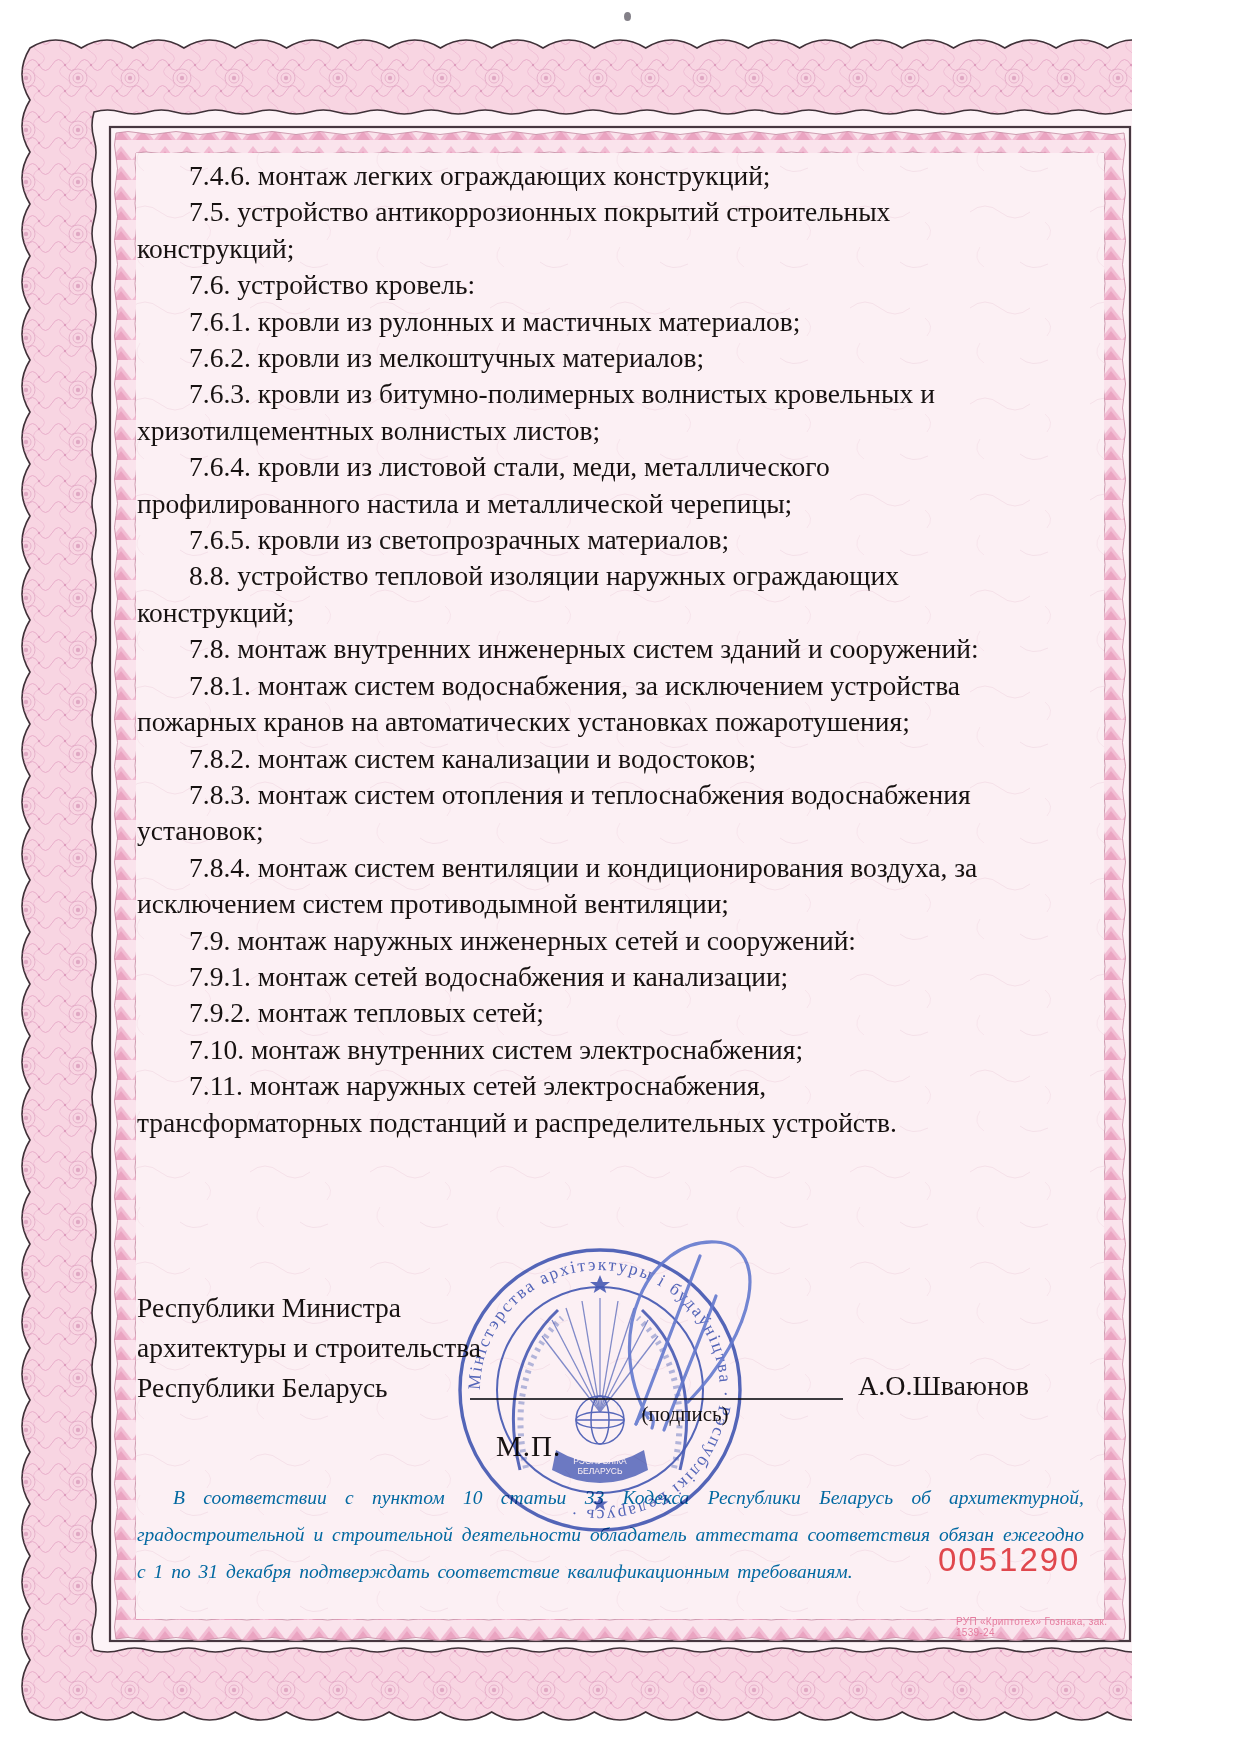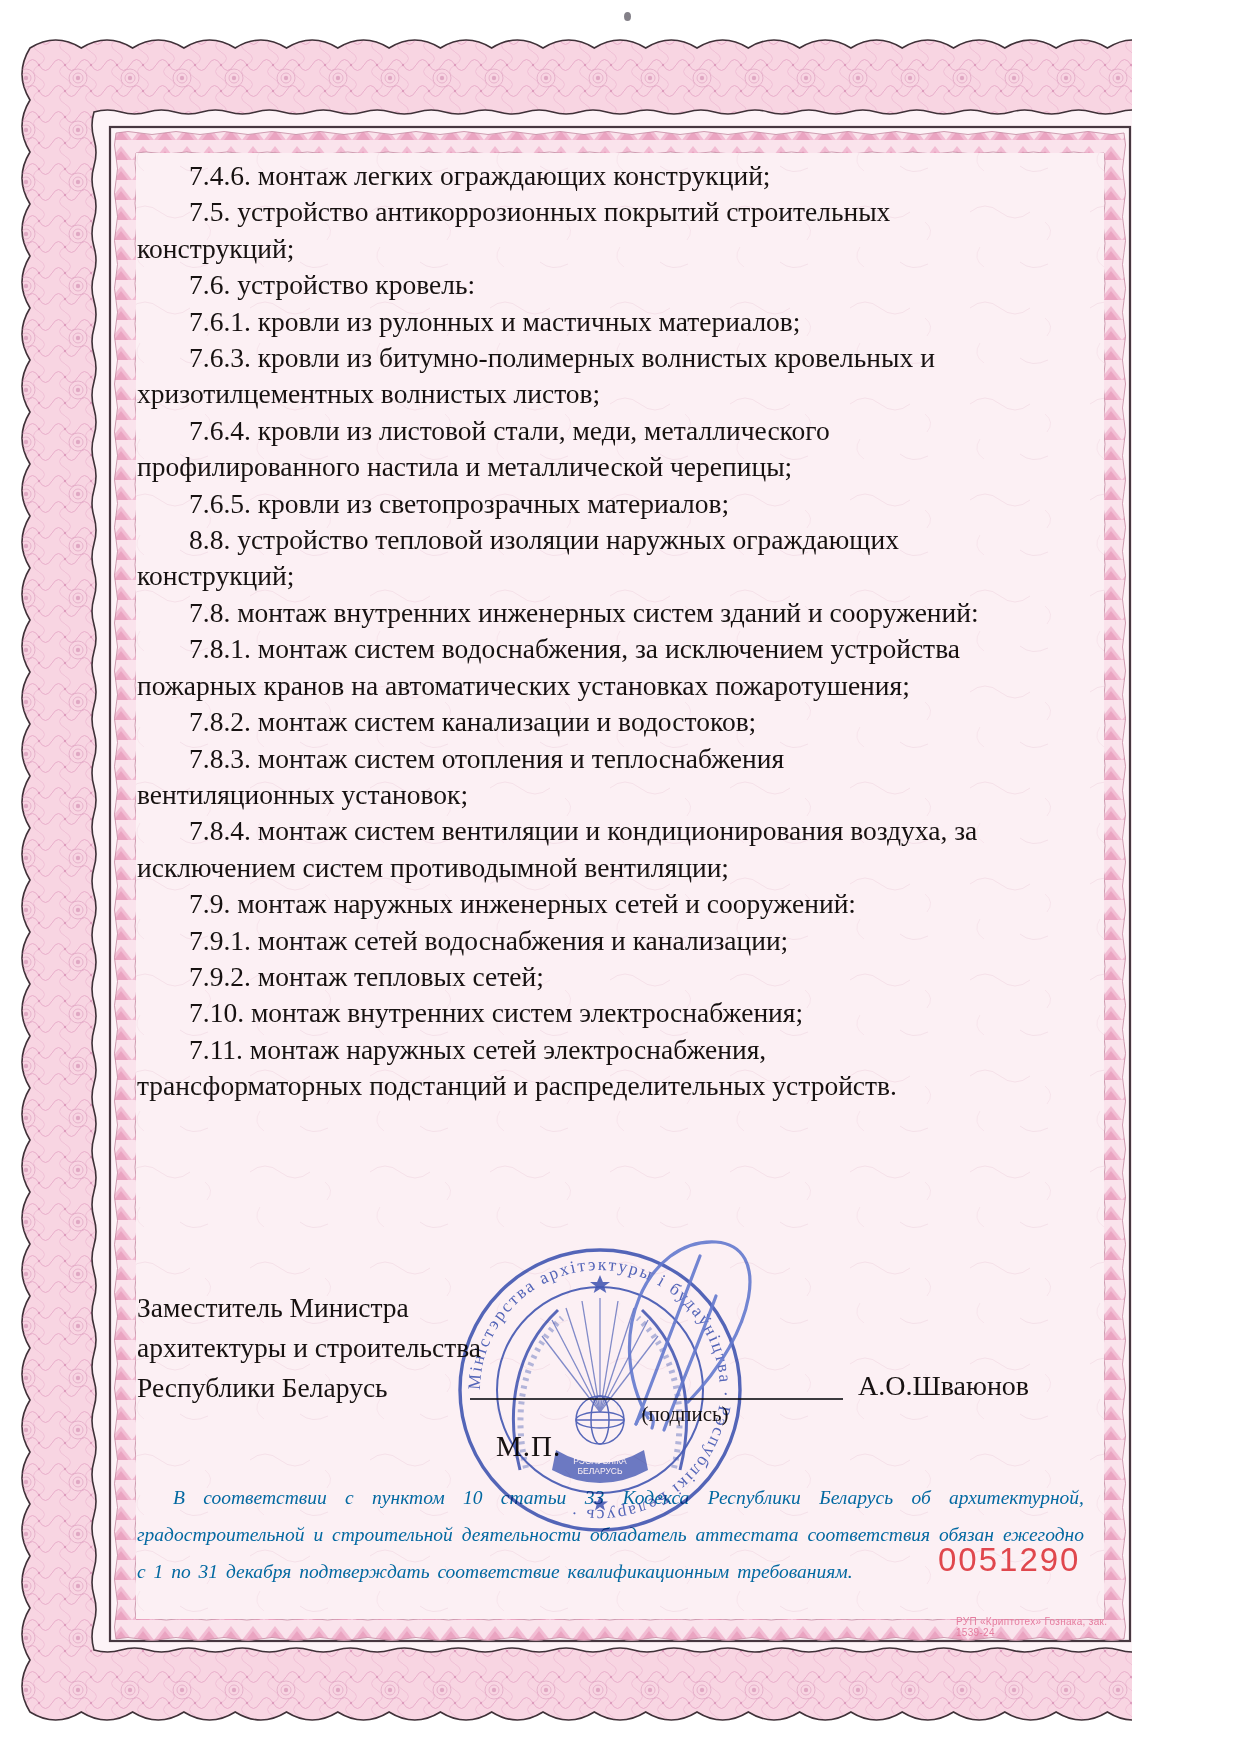--- a/index.html
+++ b/index.html
@@ -105,38 +105,39 @@
     <rect x="136" y="153" width="968" height="1466" fill="url(#tex)"></rect>
   </svg>
 
   <div class="scan-dot"></div>
 
   <div class="doc-text">
       <p class="para">7.4.6. монтаж легких ограждающих конструкций;</p>
       <p class="para">7.5. устройство антикоррозионных покрытий строительных конструкций;</p>
       <p class="para">7.6. устройство кровель:</p>
       <p class="para">7.6.1. кровли из рулонных и мастичных материалов;</p>
+      <p class="para">7.6.2. кровли из мелкоштучных материалов;</p>
       <p class="para">7.6.3. кровли из битумно-полимерных волнистых кровельных и хризотилцементных волнистых листов;</p>
       <p class="para">7.6.4. кровли из листовой стали, меди, металлического профилированного настила и металлической черепицы;</p>
       <p class="para">7.6.5. кровли из светопрозрачных материалов;</p>
       <p class="para">8.8. устройство тепловой изоляции наружных ограждающих конструкций;</p>
       <p class="para">7.8. монтаж внутренних инженерных систем зданий и сооружений:</p>
       <p class="para">7.8.1. монтаж систем водоснабжения, за исключением устройства пожарных кранов на автоматических установках пожаротушения;</p>
       <p class="para">7.8.2. монтаж систем канализации и водостоков;</p>
-      <p class="para">7.8.3. монтаж систем отопления и теплоснабжения вентиляционных установок;</p>
+      <p class="para">7.8.3. монтаж систем отопления и теплоснабжения водоснабжения установок;</p>
       <p class="para">7.8.4. монтаж систем вентиляции и кондиционирования воздуха, за исключением систем противодымной вентиляции;</p>
       <p class="para">7.9. монтаж наружных инженерных сетей и сооружений:</p>
       <p class="para">7.9.1. монтаж сетей водоснабжения и канализации;</p>
       <p class="para">7.9.2. монтаж тепловых сетей;</p>
       <p class="para">7.10. монтаж внутренних систем электроснабжения;</p>
       <p class="para">7.11. монтаж наружных сетей электроснабжения, трансформаторных подстанций и распределительных устройств.</p>
     </div>
 
   <div class="role">
-    <div>Заместитель Министра</div>
+    <div>Республики Министра</div>
     <div>архитектуры и строительства</div>
     <div>Республики Беларусь</div>
   </div>
 
   <div class="sig-line"></div>
   <div class="sig-caption">(подпись)</div>
   <div class="signatory">А.О.Шваюнов</div>
   <div class="seal-mark">М.П.</div>
 
   <div class="footnote">В соответствии с пунктом 10 статьи 33 Кодекса Республики Беларусь об архитектурной, градостроительной и строительной деятельности обладатель аттестата соответствия обязан ежегодно с 1 по 31 декабря подтверждать соответствие квалификационным требованиям.</div>

